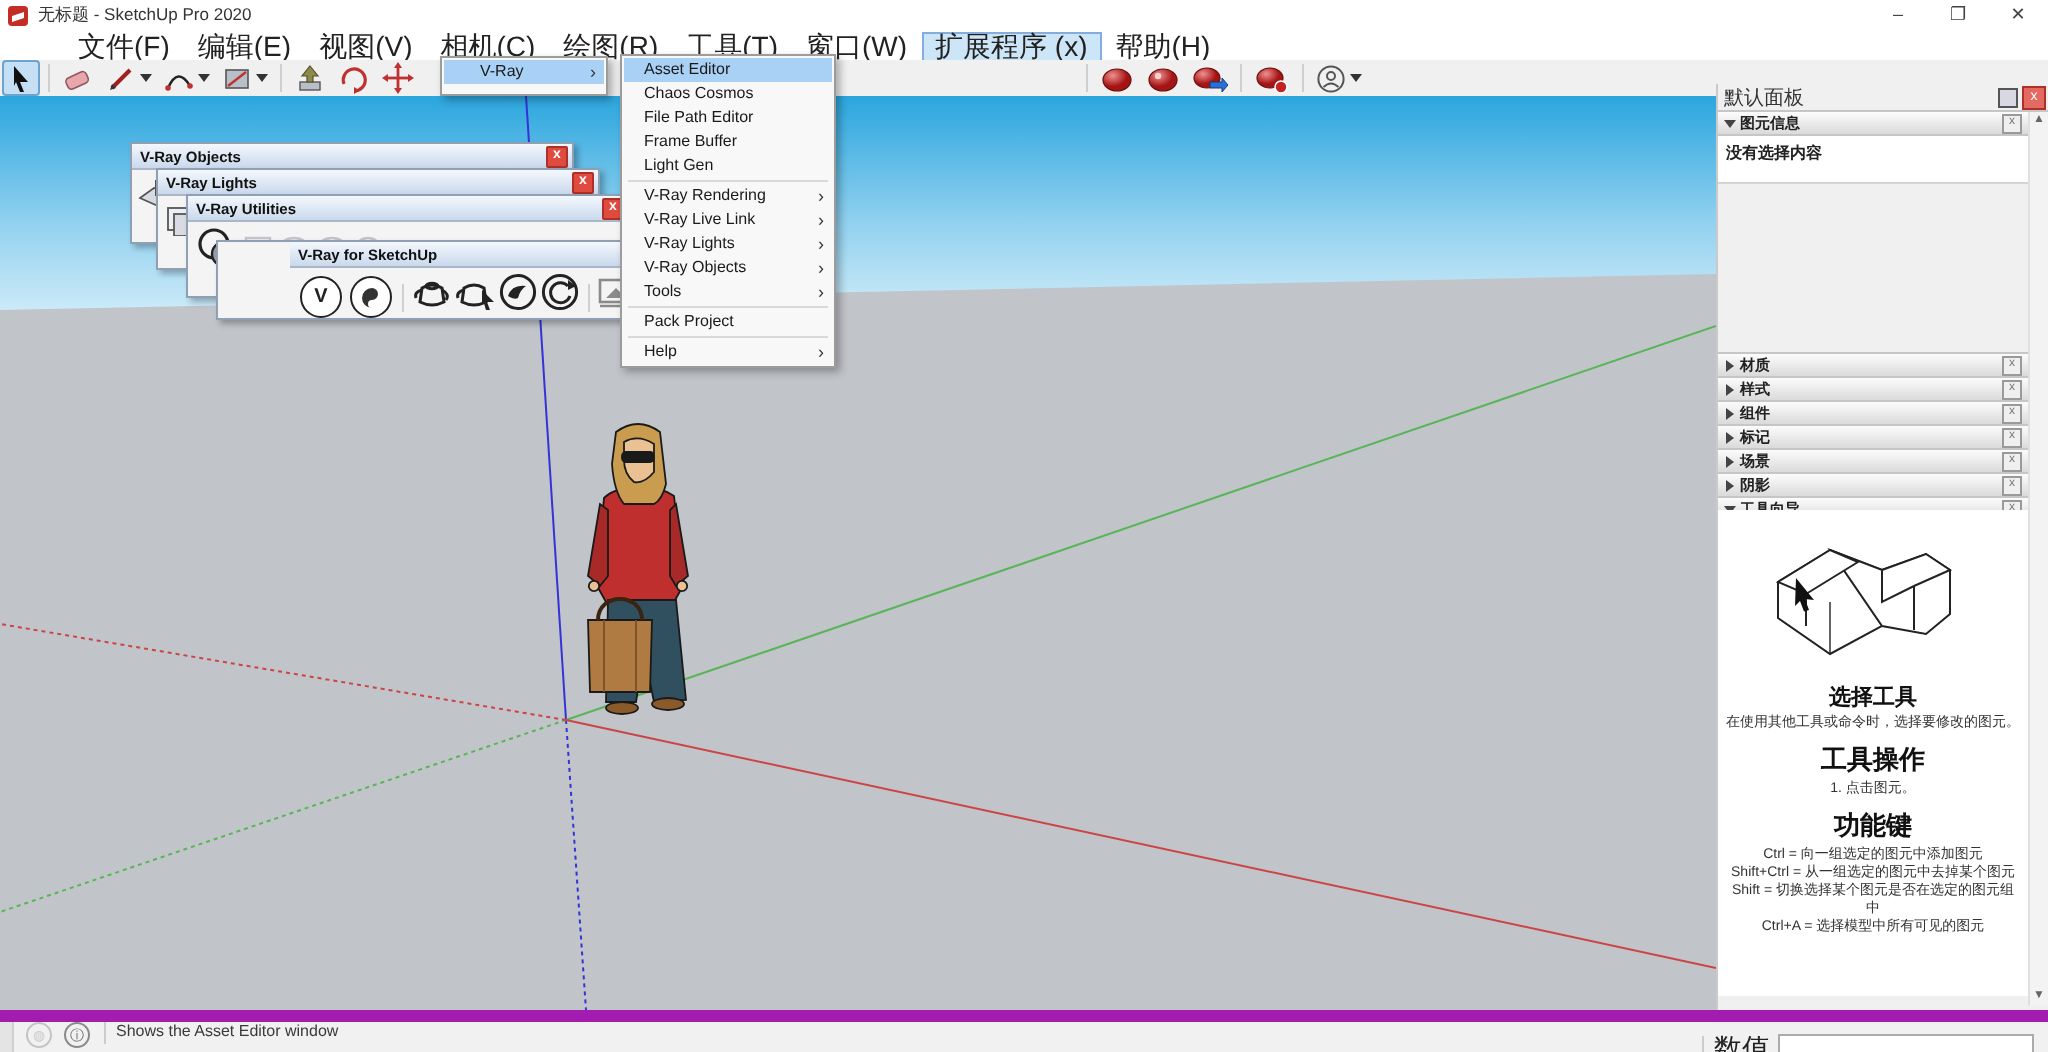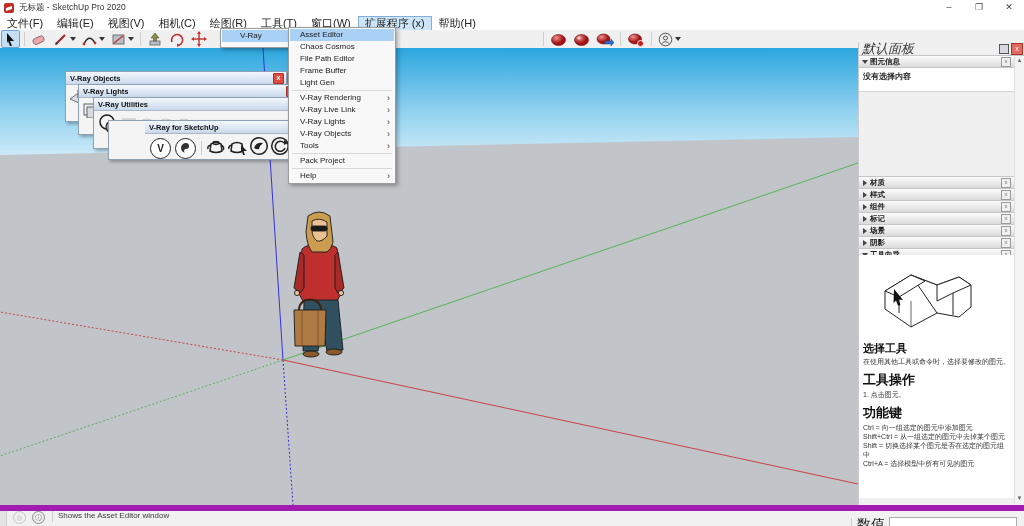--- a/index.html
+++ b/index.html
@@ -6,21 +6,21 @@
   body{width:1024px;height:526px;position:relative;overflow:hidden;background:#fff;
        font-family:"Liberation Sans",sans-serif;-webkit-font-smoothing:antialiased;}
   
   .titlebar{position:absolute;left:0;top:0;width:1024px;height:16px;background:#fff;display:flex;align-items:center;}
   .app-logo{width:10px;height:10px;margin:0 5px 0 4px;background:#C22E26;border-radius:2px;position:relative;}
   .app-logo::after{content:"";position:absolute;left:2px;top:4px;width:6px;height:3px;background:#fff;transform:skewY(-18deg);}
   .title-text{font-size:8.5px;color:#333;}
   .win-controls{margin-left:auto;display:flex;height:16px;}
   .win-btn{width:30px;height:16px;text-align:center;font-size:9px;line-height:15px;color:#444;}
   
-  .menubar{position:absolute;left:0;top:16px;width:948px;height:14px;background:#fff;display:flex;font-size:11px;color:#222;}
+  .menubar{position:absolute;left:0;top:16px;width:948px;height:14px;background:#fff;display:flex;font-size:14px;color:#222;padding-left:32px;}
   .menu-item{padding:0 6px;line-height:13px;height:13px;border:1px solid transparent;}
   .menu-item.active{background:#CDE6F7;border:1px solid #84ACDD;}
   
   .toolbar{position:absolute;left:0;top:30px;width:1024px;height:18px;background:#F0F0F0;border-bottom:1px solid #D8D8D8;display:flex;align-items:center;}
   .tbtn{height:16px;display:flex;align-items:center;margin:0 1px;padding:0 1px;border:1px solid transparent;border-radius:2px;}
   .tbtn.pressed{background:#C5DFF4;border:1px solid #6DA4CF;}
   .tbtn svg{display:block;}
   .caret{width:0;height:0;border-left:3px solid transparent;border-right:3px solid transparent;border-top:4px solid #333;margin-left:2px;}
   .tsep{width:1px;height:14px;background:#CFCFCF;margin:0 3px;}
   .tb-spacer{width:150px;}
@@ -39,34 +39,34 @@
   .ghost{opacity:.55;}
   
   .menu-panel{position:absolute;background:#F8F8F8;border:1px solid #9C9C9C;box-shadow:2px 2px 4px rgba(0,0,0,.3);z-index:60;padding:1px;}
   .m2row{height:12px;line-height:12px;font-size:8px;color:#1a1a1a;padding:0 14px 0 10px;position:relative;white-space:nowrap;}
   .m2row.hl{background:#A9D1F5;}
   .m2row.has-sub::after{content:"›";position:absolute;right:4px;top:0;font-size:9px;color:#333;}
   .m2sep{height:1px;background:#D9D9D9;margin:1px 2px;}
   
   .tray{position:absolute;left:858px;top:42px;width:166px;height:463px;background:#F0F0F0;border-left:1px solid #CACACA;font-size:7.5px;}
   .tray-title{height:13px;display:flex;align-items:center;background:#F0F0F0;border-bottom:1px solid #DCDCDC;}
-  .tray-title span{font-size:13px;color:#333;padding-left:3px;font-style:italic;}
+  .tray-title span{font-size:10px;color:#333;padding-left:3px;}
   .pin-icon{width:8px;height:8px;border:1px solid #555;background:#D8D8E2;margin-left:auto;}
   .tray-close{width:10px;height:10px;background:#E26A60;border:1px solid #B03028;color:#fff;font-size:7px;line-height:9px;text-align:center;margin:0 2px;}
   .tray-close::before{content:"x";}
   .sect{height:11px;display:flex;align-items:center;background:linear-gradient(#FCFCFC,#DADADA);border:1px solid #C6C6C6;border-left:none;border-right:none;margin-top:-1px;position:relative;}
   .sect b{font-size:7.5px;color:#222;font-weight:bold;}
   .tri-r{width:0;height:0;border-top:3px solid transparent;border-bottom:3px solid transparent;border-left:4px solid #444;margin:0 3px 0 4px;}
   .tri-d{width:0;height:0;border-left:3px solid transparent;border-right:3px solid transparent;border-top:4px solid #444;margin:0 2px 0 3px;}
   .sect-x{width:8px;height:8px;border:1px solid #9a9a9a;background:#EFEFEF;color:#777;font-size:6px;line-height:7px;text-align:center;position:absolute;right:14px;}
   .sect-x::before{content:"x";}
   .entity-body{background:#fff;height:23px;border-bottom:1px solid #D5D5D5;}
   .entity-body b{display:block;font-size:8px;color:#222;padding:3px 0 0 4px;}
   .entity-gap{height:85px;}
-  .instructor{position:absolute;left:0px;top:213px;width:155px;height:243px;background:#fff;overflow:hidden;padding:2px 4px;box-sizing:border-box;}
+  .instructor{position:absolute;left:0px;top:213px;width:155px;height:243px;background:#fff;overflow:hidden;padding:2px 4px;box-sizing:border-box;text-align:center;}
   .instructor h1{font-family:"Liberation Serif",serif;font-size:11px;margin:4px 0 1px 0;color:#111;}
   .instructor p{font-size:7px;line-height:9px;margin:0 0 2px 0;color:#333;}
   .instructor h2{font-size:13px;margin:5px 0 1px 0;color:#111;}
   .instructor .keyline{font-size:7px;line-height:9px;color:#333;}
   .tray-scroll{position:absolute;right:1px;top:14px;width:9px;height:447px;background:#F3F3F3;border-left:1px solid #E0E0E0;}
   .scroll-arrow{width:9px;height:9px;font-size:6px;line-height:9px;text-align:center;color:#666;}
   .scroll-arrow.down{position:absolute;bottom:0;}
   
   .statusbar{position:absolute;left:0;top:505px;width:1024px;height:33px;background:#F1F1F1;border-top:6px solid #a21caf;display:flex;box-sizing:border-box;}
   .grip{width:6px;height:21px;background:#E4E4E4;border-right:1px solid #D0D0D0;}
@@ -368,21 +368,21 @@
         </svg></span>
   </div>
 </div>
 
 <div class="menu-panel" style="left:220px;top:28px;width:80px;height:16px;">
   <div class="m2row hl has-sub" style="padding-left:18px;">
     <span>V-Ray</span>
   </div>
 </div>
 
-<div class="menu-panel" style="left:288px;top:27px;width:104px;">
+<div class="menu-panel" style="left:310px;top:27px;width:104px;">
   <div class="m2row hl"><span>Asset Editor</span></div>
   <div class="m2row"><span>Chaos Cosmos</span></div>
   <div class="m2row"><span>File Path Editor</span></div>
   <div class="m2row"><span>Frame Buffer</span></div>
   <div class="m2row"><span>Light Gen</span></div>
   <div class="m2sep"></div>
   <div class="m2row has-sub"><span>V-Ray Rendering</span></div>
   <div class="m2row has-sub"><span>V-Ray Live Link</span></div>
   <div class="m2row has-sub"><span>V-Ray Lights</span></div>
   <div class="m2row has-sub"><span>V-Ray Objects</span></div>

